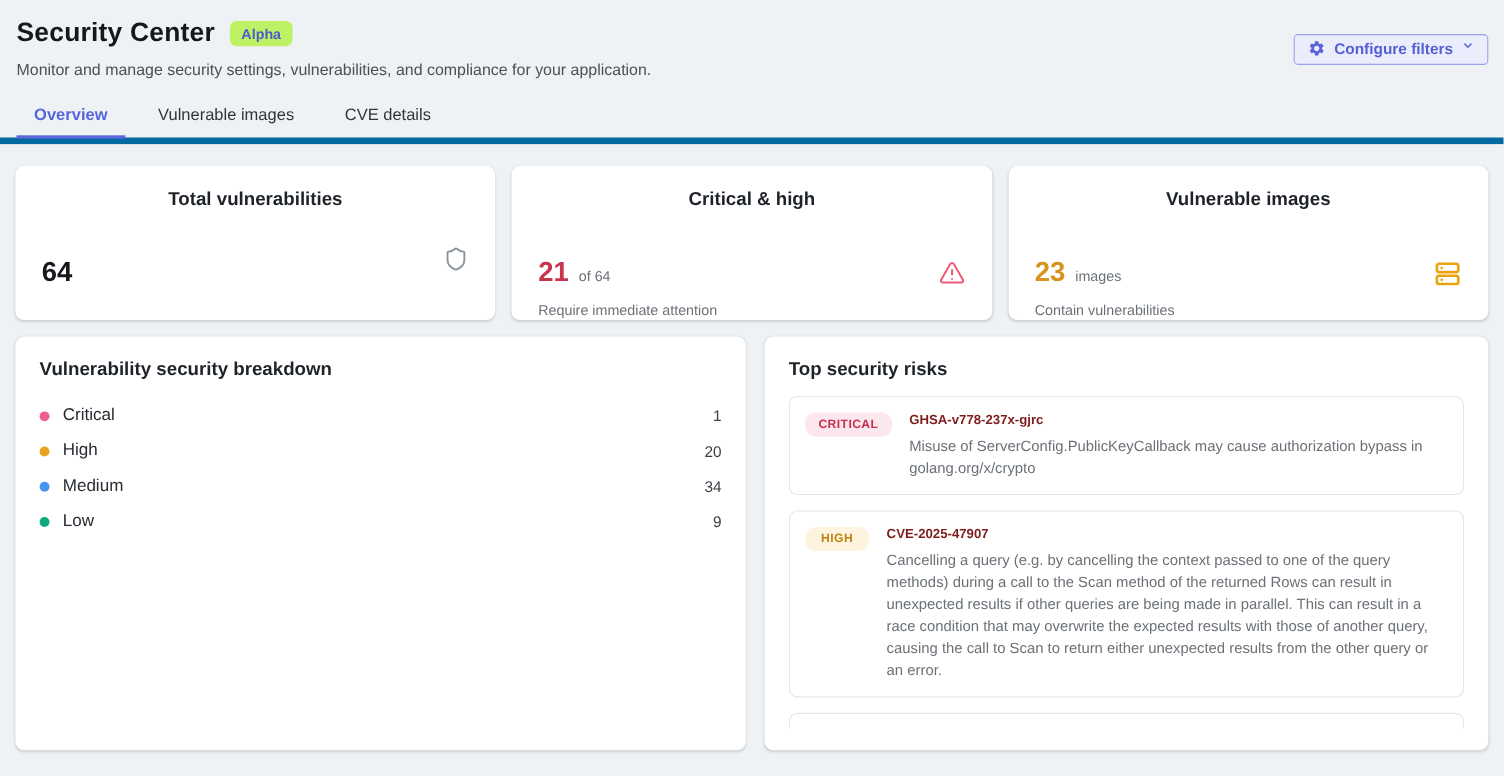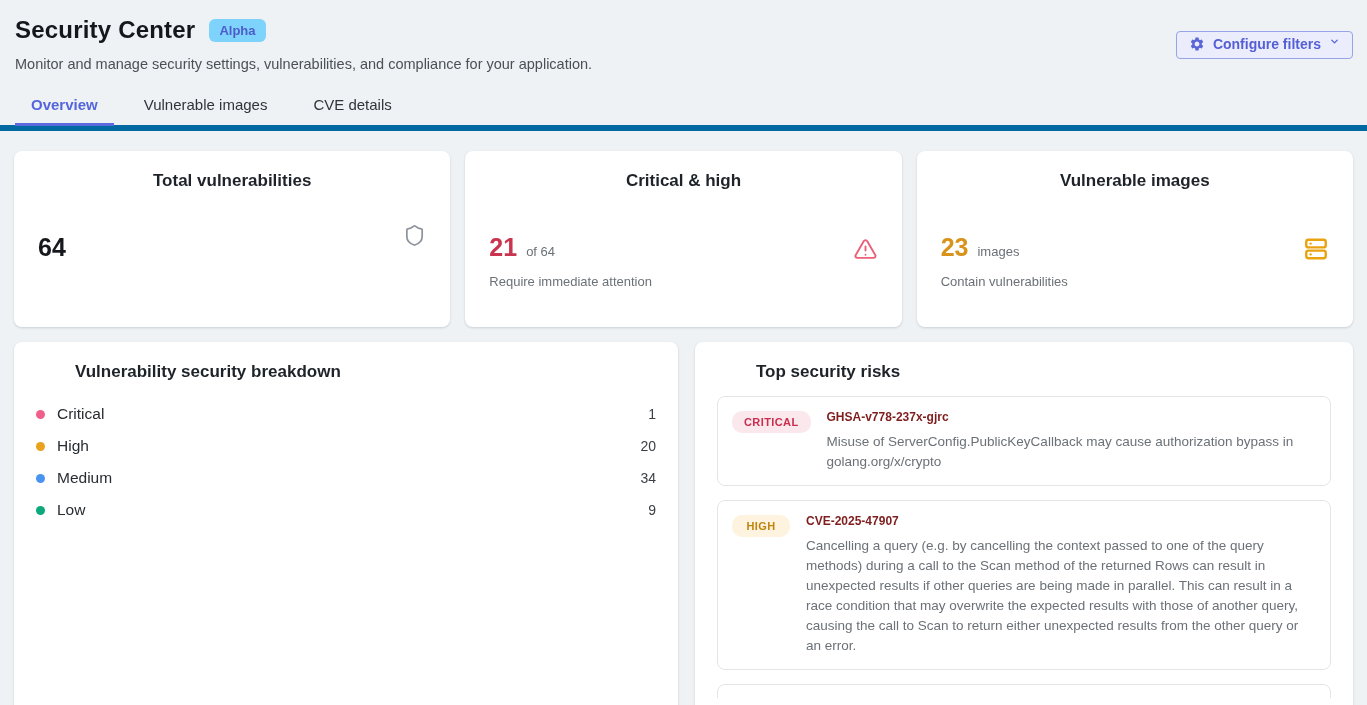--- a/index.html
+++ b/index.html
@@ -9,21 +9,21 @@
     font-family:"Liberation Sans", sans-serif;
     color:#16191d;
     overflow:hidden;
     position:relative;
   }
   
   .header { padding:16px 14px 0 15px; position:relative; }
   .title-row { display:flex; align-items:center; gap:14px; }
   .page-title { font-size:24px; font-weight:bold; letter-spacing:.2px; color:#14171b; }
   .alpha-badge {
-    background:#7dd3fc; color:#4d5cc9; font-size:13px; font-weight:bold;
+    background:#bef264; color:#4d5cc9; font-size:13px; font-weight:bold;
     padding:4px 10px; border-radius:6px;
   }
   .subtitle { margin-top:12px; font-size:14.5px; color:#4a5057; }
   .configure-btn {
     position:absolute; top:31px; right:14px;
     display:flex; align-items:flex-start; gap:8px;
     background:#ebedfc; border:1px solid #9aa2ea; border-radius:4px;
     padding:4px 12px 5px 12px; height:28px;
     color:#545fd3; font-size:14px; font-weight:bold; cursor:pointer;
     font-family:"Liberation Sans", sans-serif;
@@ -39,35 +39,35 @@
     border-bottom:3px solid transparent; margin-bottom:-1px;
   }
   .tab.active { color:#5565dc; font-weight:bold; border-bottom-color:#5b68de; }
   
   .content { padding:20px 14px 0 14px; }
   .stat-row { display:grid; grid-template-columns:repeat(3,1fr); gap:15px; }
   .card {
     background:#fff; border-radius:8px;
     box-shadow:0 1px 3px rgba(20,30,40,.10), 0 1px 2px rgba(20,30,40,.06);
   }
-  .stat-card { height:176px; padding:20px 24px; }
+  .stat-card { height:140px; padding:20px 24px; }
   .stat-title { text-align:center; font-size:17px; font-weight:bold; color:#1e2329; }
   .stat-body { display:flex; justify-content:space-between; align-items:center; margin-top:22px; }
   .stat-lines { display:flex; flex-direction:column; }
   .value-row { display:flex; align-items:baseline; gap:9px; }
   .stat-value { font-size:25px; font-weight:bold; color:#15181c;margin-top:20px; }
   .stat-value.red { color:#c9344f; }
   .stat-value.amber { color:#d8941a;text-align:right; }
   .stat-suffix { font-size:13px; color:#6b7177; }
   .stat-caption { font-size:13px; color:#6b7177; margin-top:12px; }
   .stat-icon { flex-shrink:0; }
   
   .panel-row { display:grid; grid-template-columns:664px 1fr; gap:17px; margin-top:15px; }
   .panel { height:376px; padding:20px 22px; overflow:hidden; }
-  .panel-title { font-size:17px; font-weight:bold; color:#1e2329;margin-left:39px; }
+  .panel-title { font-size:17px; font-weight:bold; color:#1e2329; }
   .breakdown-rows { margin-top:16px; }
   .bd-row { display:flex; align-items:center; gap:12px; height:32px; }
   .bd-dot { width:9px; height:9px; border-radius:50%; flex-shrink:0; }
   .bd-label { font-size:15.5px; color:#272c32; }
   .bd-value { margin-left:auto; font-size:14px; color:#3a4046; }
   
   .risks-list { margin-top:14px; height:302px; overflow:hidden; display:flex; flex-direction:column; gap:14px; }
   .risk-item {
     flex-shrink:0; border:1px solid #e3e6e9; border-radius:8px;
     padding:13px 14px; display:flex; gap:16px; align-items:flex-start;

